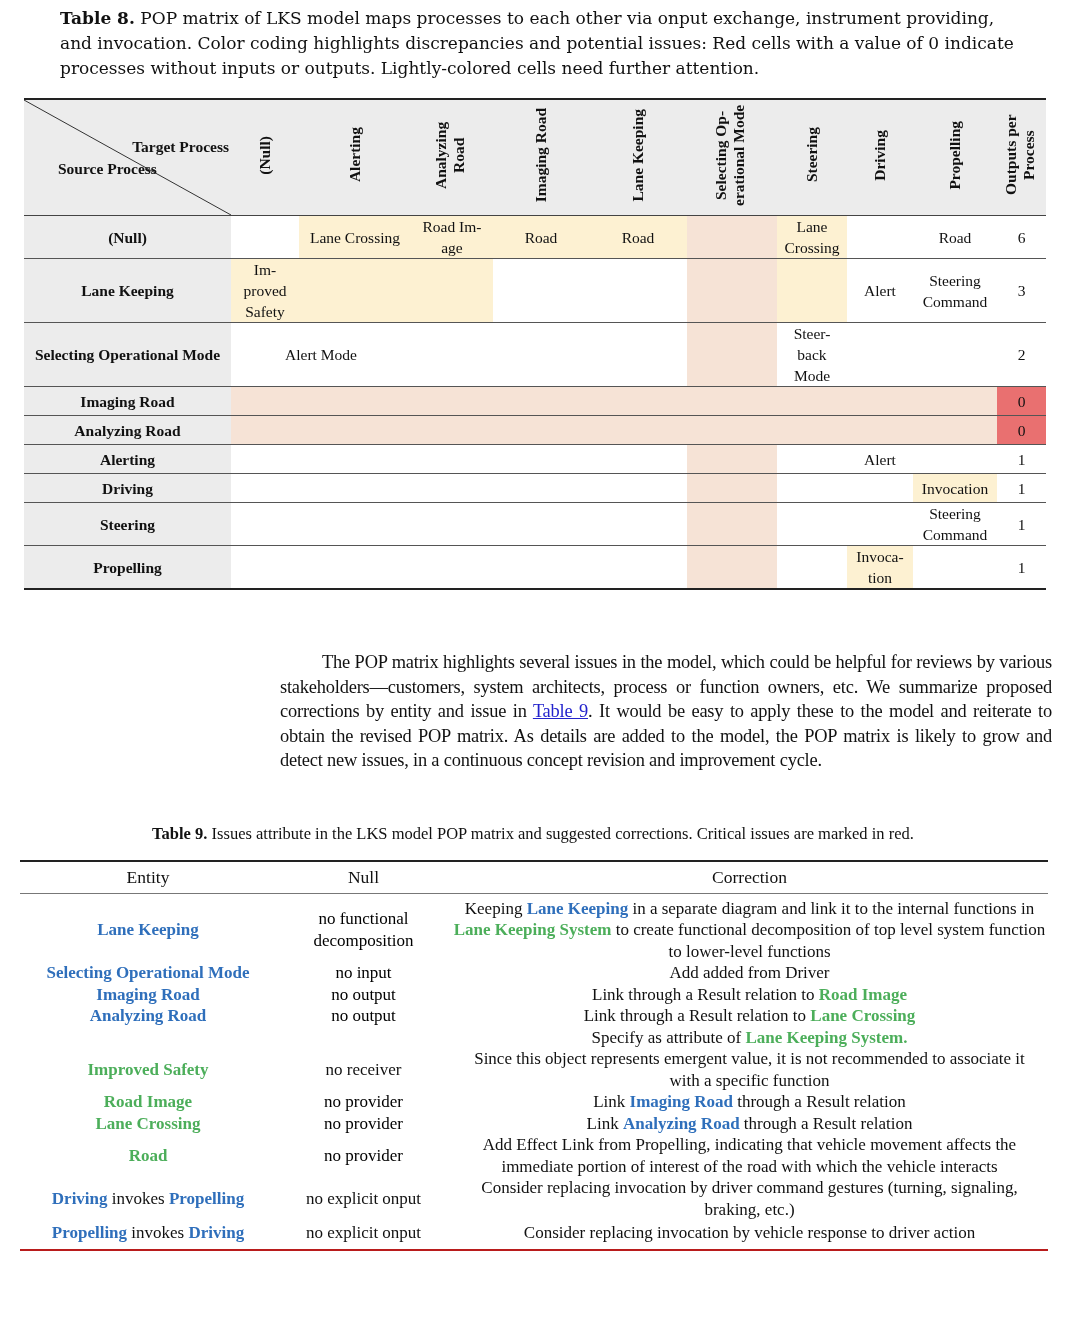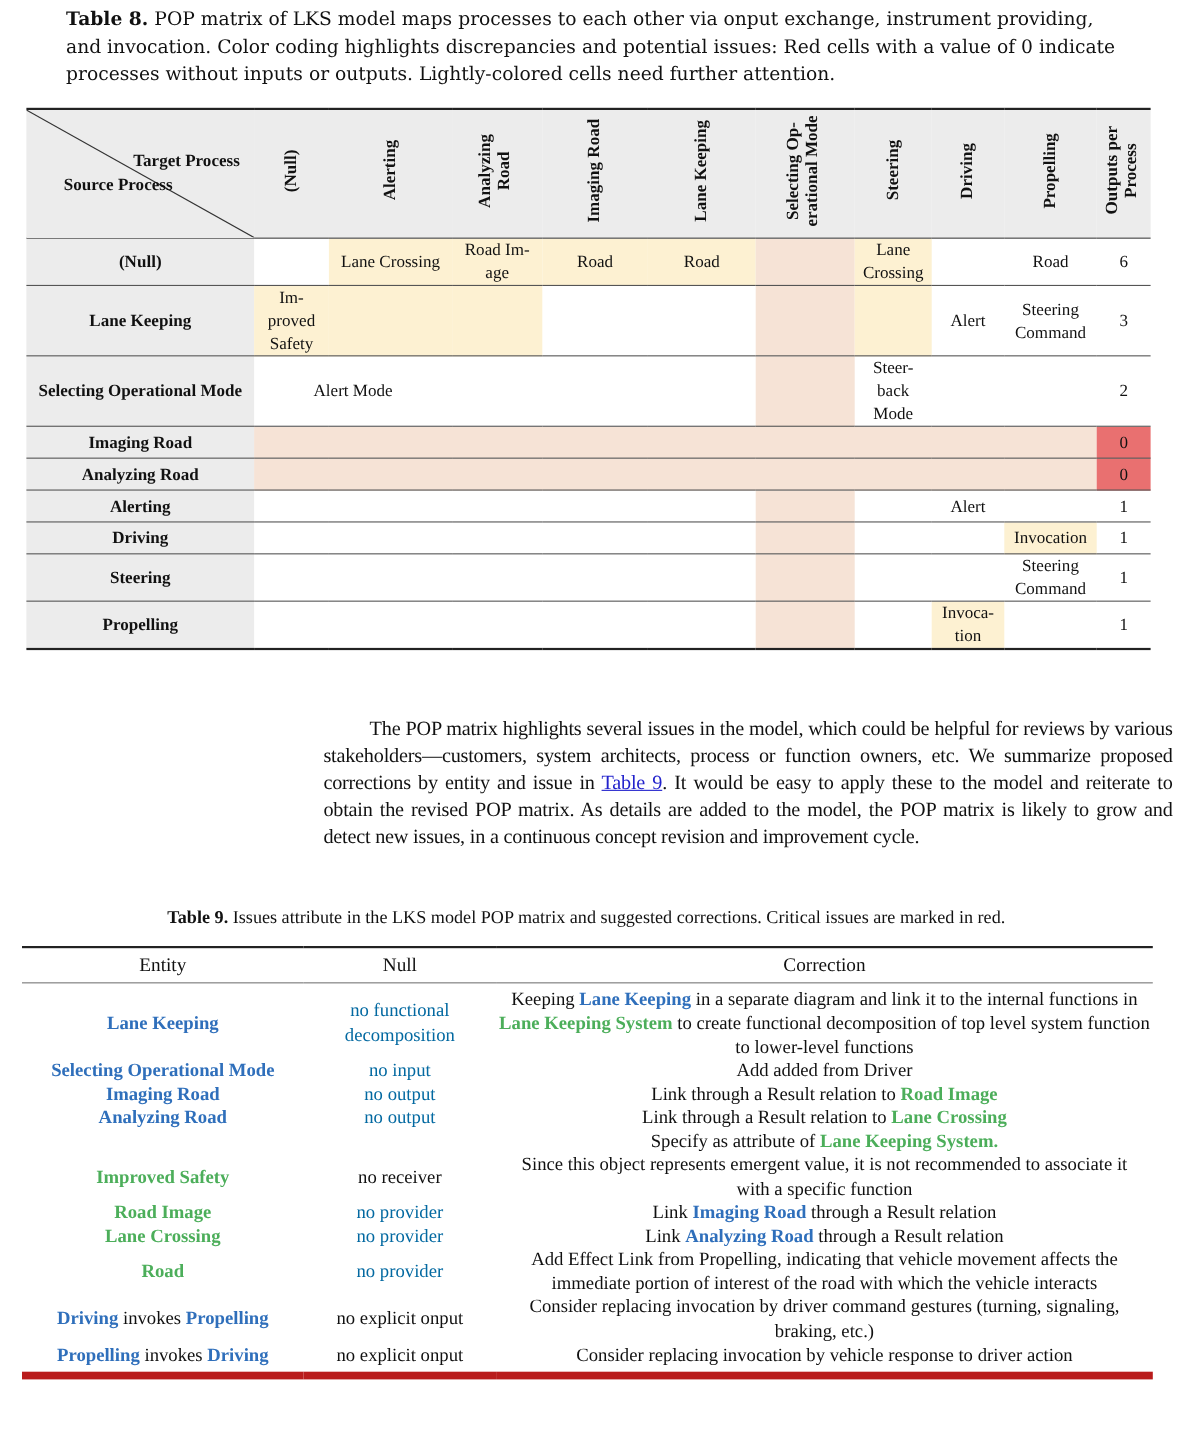--- a/index.html
+++ b/index.html
@@ -12,42 +12,42 @@
   #pop { position: absolute; left: 24px; top: 98px; width: 1022px; border-collapse: collapse; table-layout: fixed; font-family: "Liberation Serif", serif; font-size: 15.5px; }
   #pop td, #pop th { text-align: center; vertical-align: middle; padding: 0 2px; line-height: 21px; }
   #pop thead tr { height: 112px; }
   #pop thead th { background: #ececec; font-weight: bold; border-top: 2.5px solid #222; border-bottom: 1.5px solid #444; }
   #pop tbody tr { border-bottom: 1.5px solid #555; }
   #pop tbody tr:last-child { border-bottom: 2.5px solid #222; }
   #pop tbody th { background: #ececec; font-weight: bold; }
   .vert { writing-mode: vertical-rl; transform: rotate(180deg); display: inline-block; white-space: nowrap; line-height: 18px; }
   .corner { position: relative; padding: 0 !important; }
   .corner svg { position: absolute; left: 0; top: 0; width: 100%; height: 100%; }
-  .corner .tp { position: absolute; right: 13px; top: 36px; }
+  .corner .tp { position: absolute; right: 2px; top: 36px; }
   .corner .sp { position: absolute; left: 3px; top: 58px; margin-left: 31px; }
   .y { background: #fdf1d2; }
   .p { background: #f6e3d6; }
   .r { background: #e97070; }
 
   
-  #para { position: absolute; left: 294px; top: 650px; width: 772px; font-size: 18.4px; line-height: 24.5px; text-align: justify; font-family: "Liberation Serif", serif; letter-spacing: -0.2px; }
+  #para { position: absolute; left: 280px; top: 650px; width: 772px; font-size: 18.4px; line-height: 24.5px; text-align: justify; font-family: "Liberation Serif", serif; letter-spacing: -0.2px; }
   #para .ind { display: inline-block; width: 42px; }
   #para a { color: #2222cc; text-decoration: underline; }
 
   #caption9 { position: absolute; left: 0; top: 824px; width: 1066px; text-align: center; font-size: 16.5px; font-family: "Liberation Serif", serif; }
 
   
   #t9 { position: absolute; left: 20px; top: 860px; width: 1028px; border-collapse: collapse; table-layout: fixed; font-family: "Liberation Serif", serif; font-size: 17px; }
   #t9 thead th { border-top: 2px solid #222; border-bottom: 1.5px solid #777; height: 32px; font-weight: normal; font-size: 17.5px; }
   #t9 td { text-align: center; vertical-align: middle; line-height: 21.5px; padding: 0; }
-  #t9 tbody tr:last-child td { border-bottom: 7px solid #b91c1c; padding-bottom: 4px; margin-top: 29px; }
+  #t9 tbody tr:last-child td { border-bottom: 2px solid #b91c1c; padding-bottom: 4px; margin-top: 29px; }
   #t9 tbody tr:first-child td { padding-top: 4px; }
   .blue { color: #2f6fbb; font-weight: bold; }
   .green { color: #4cae5a; font-weight: bold; }
-  .red { color: #0369a1; }
+  .red { color: #000000; }
 </style>
 </head>
 <body>
 
 <div id="caption8">
   <b>Table 8.</b><span> POP matrix of LKS model maps processes to each other via onput exchange, instrument providing, and invocation. Color coding highlights discrepancies and potential issues: Red cells with a value of 0 indicate processes without inputs or outputs. Lightly-colored cells need further attention.</span>
 </div>
 
 <table id="pop">
   <colgroup>

